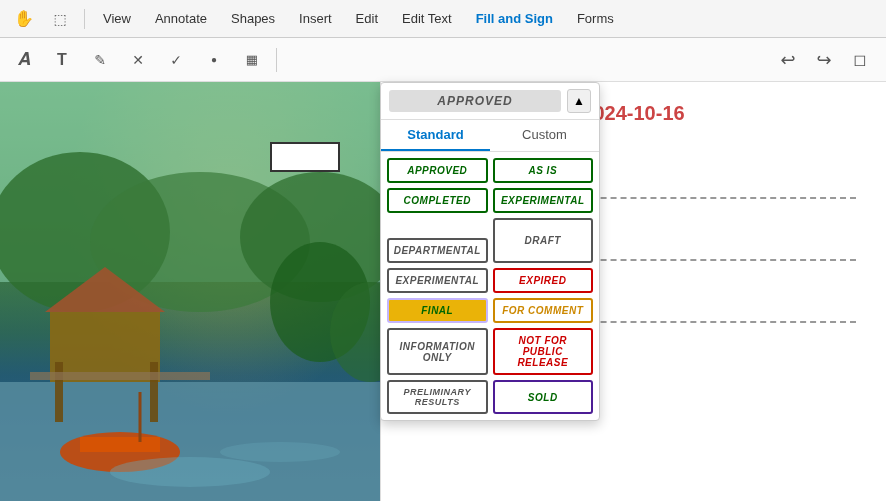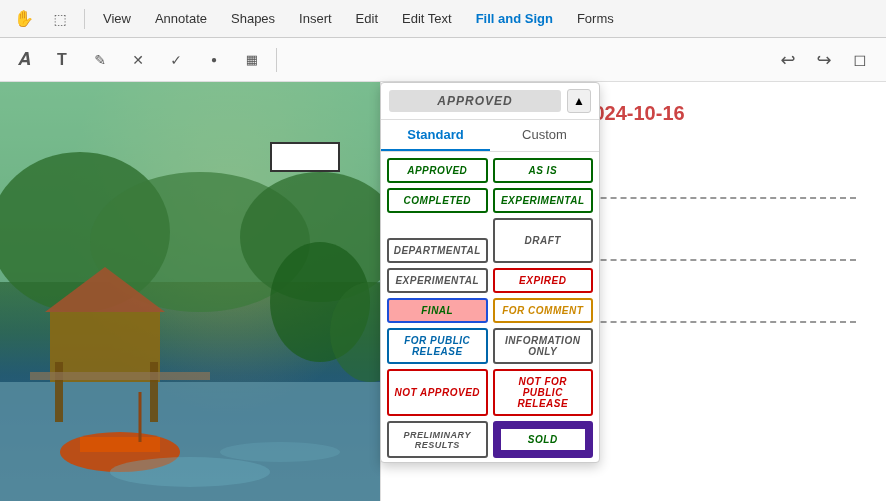--- a/index.html
+++ b/index.html
@@ -130,28 +130,28 @@
 
     
     .stamp-approved { border: 2px solid #006600; color: #006600; background: white; }
     .stamp-as-is { border: 2px solid #006600; color: #006600; background: white; }
     .stamp-completed { border: 2px solid #006600; color: #006600; background: white; }
     .stamp-confidential { border: 2px solid #006600; color: #006600; background: white; }
     .stamp-departmental { border: 2px solid #555; color: #555; background: white; margin-top: 20px; }
     .stamp-draft { border: 2px solid #555; color: #555; background: white; }
     .stamp-experimental { border: 2px solid #555; color: #555; background: white; }
     .stamp-expired { border: 2px solid #cc0000; color: #cc0000; background: white; }
-    .stamp-final { border: 2px solid #1d4ed8; color: #006600; background: #fca5a5; }
+    .stamp-final { border: 2px solid #c4b5fd; color: #006600; background: #eab308; }
     .stamp-for-comment { border: 2px solid #cc8800; color: #cc8800; background: white; }
     .stamp-for-public-release { border: 2px solid #0066aa; color: #0066aa; background: white; }
     .stamp-information-only { border: 2px solid #555; color: #555; background: white; }
     .stamp-not-approved { border: 2px solid #cc0000; color: #cc0000; background: white; }
     .stamp-not-for-public-release { border: 2px solid #cc0000; color: #cc0000; background: white; font-size: 10px; }
     .stamp-preliminary-results { border: 2px solid #555; color: #555; background: white; font-size: 9px; }
-    .stamp-sold { border: 8px solid #4c1d95; color: #006600; background: white; }
+    .stamp-sold { border: 2px solid #4c1d95; color: #006600; background: white; }
 
     
     .fill-sign-tools {
       position: absolute;
       right: 10px;
       top: 50%;
       transform: translateY(-50%);
       display: flex; align-items: center; gap: 4px;
     }
 
@@ -258,23 +258,21 @@
     <button class="stamp-btn stamp-approved">APPROVED</button>
     <button class="stamp-btn stamp-as-is">AS IS</button>
     <button class="stamp-btn stamp-completed">COMPLETED</button>
     <button class="stamp-btn stamp-confidential">EXPERIMENTAL</button>
     <button class="stamp-btn stamp-departmental">DEPARTMENTAL</button>
     <button class="stamp-btn stamp-draft">DRAFT</button>
     <button class="stamp-btn stamp-experimental">EXPERIMENTAL</button>
     <button class="stamp-btn stamp-expired">EXPIRED</button>
     <button class="stamp-btn stamp-final">FINAL</button>
     <button class="stamp-btn stamp-for-comment">FOR COMMENT</button>
-    <button class="stamp-btn stamp-for-public-release">FOR PUBLIC RELEASE</button>
     <button class="stamp-btn stamp-information-only">INFORMATION ONLY</button>
-    <button class="stamp-btn stamp-not-approved">NOT APPROVED</button>
     <button class="stamp-btn stamp-not-for-public-release">NOT FOR PUBLIC RELEASE</button>
     <button class="stamp-btn stamp-preliminary-results">PRELIMINARY RESULTS</button>
     <button class="stamp-btn stamp-sold">SOLD</button>
   </div>
 </div>
 
 <div class="main-area">
 
   <div class="photo-area">
     <div class="photo-overlay"></div>

